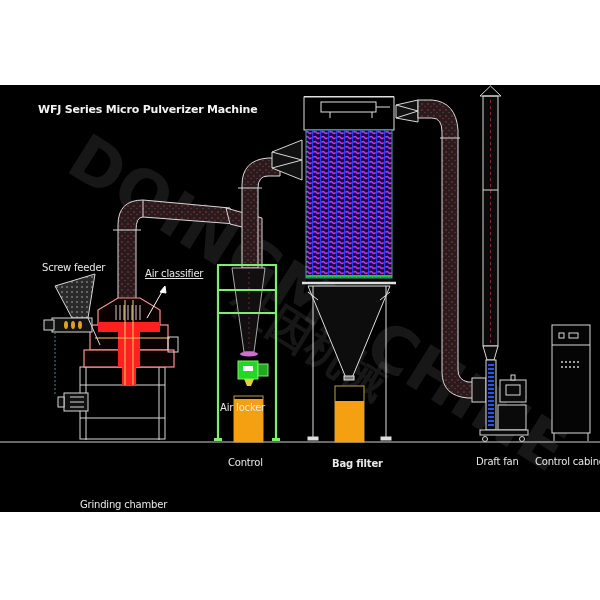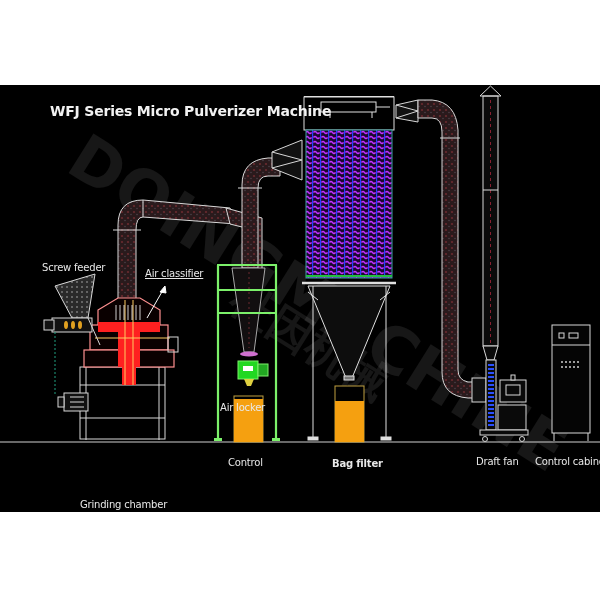--- a/index.html
+++ b/index.html
@@ -1,20 +1,20 @@
 <!DOCTYPE html>
 <html><head>
 <meta charset="utf-8">
 <style>
   html, body { margin:0; padding:0; background:#ffffff; }
   body { width:600px; height:600px; position:relative; overflow:hidden; font-family:"DejaVu Sans", sans-serif; }
   #panel { position:absolute; left:0; top:85px; width:600px; height:427px; background:#000; }
   #diagram { position:absolute; left:0; top:0; width:600px; height:600px; }
   .lbl { position:absolute; color:#e8e8e8; font-size:10px; white-space:nowrap; font-family:"DejaVu Sans", sans-serif; letter-spacing:-0.2px; }
-  #title { position:absolute; left:50px; top:103px; color:#f2f2f2; font-weight:bold; font-size:14px; white-space:nowrap; letter-spacing:-0.2px; font-family:"DejaVu Sans", sans-serif; }
+  #title { position:absolute; left:38px; top:103px; color:#f2f2f2; font-weight:bold; font-size:11px; white-space:nowrap; letter-spacing:-0.2px; font-family:"DejaVu Sans", sans-serif; }
   .watermark { position:absolute; color:rgba(255,255,255,0.09); font-weight:bold; font-size:64px; white-space:nowrap; transform-origin:0 0; font-family:"DejaVu Sans", sans-serif; }
 </style>
 </head>
 <body>
 
 <div id="panel"></div>
 
 <div class="watermark" style="left:95px; top:120px; transform:rotate(32deg);">DOINGMACHINE</div>
 <div class="watermark" style="left:250px; top:270px; font-size:44px; transform:rotate(32deg);">杜因机械</div>
 

